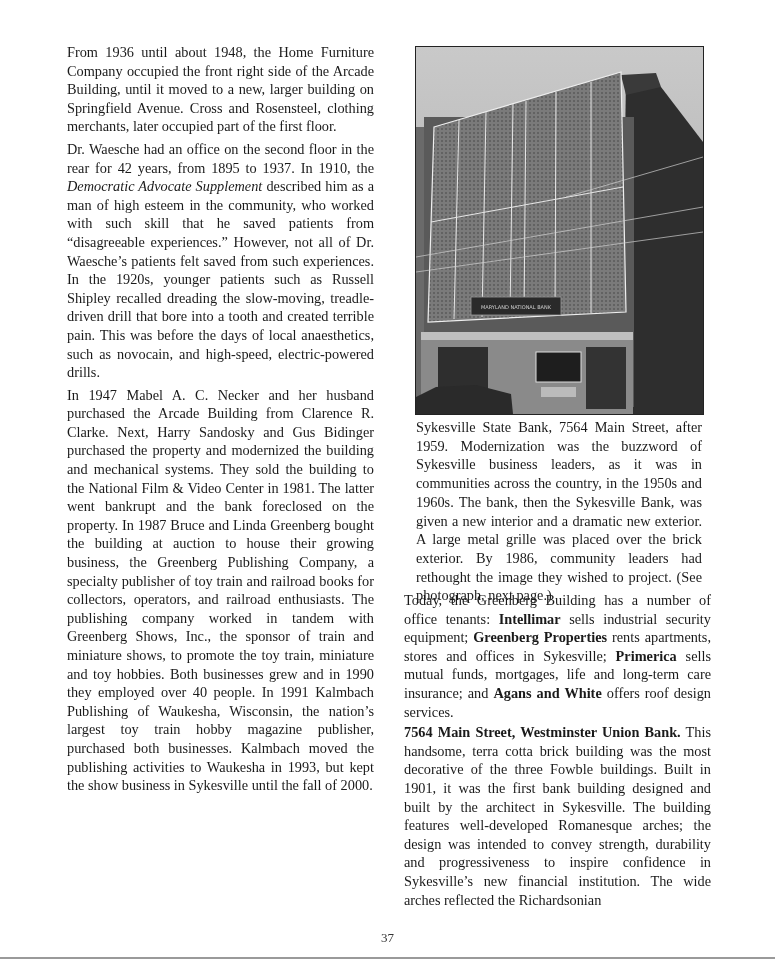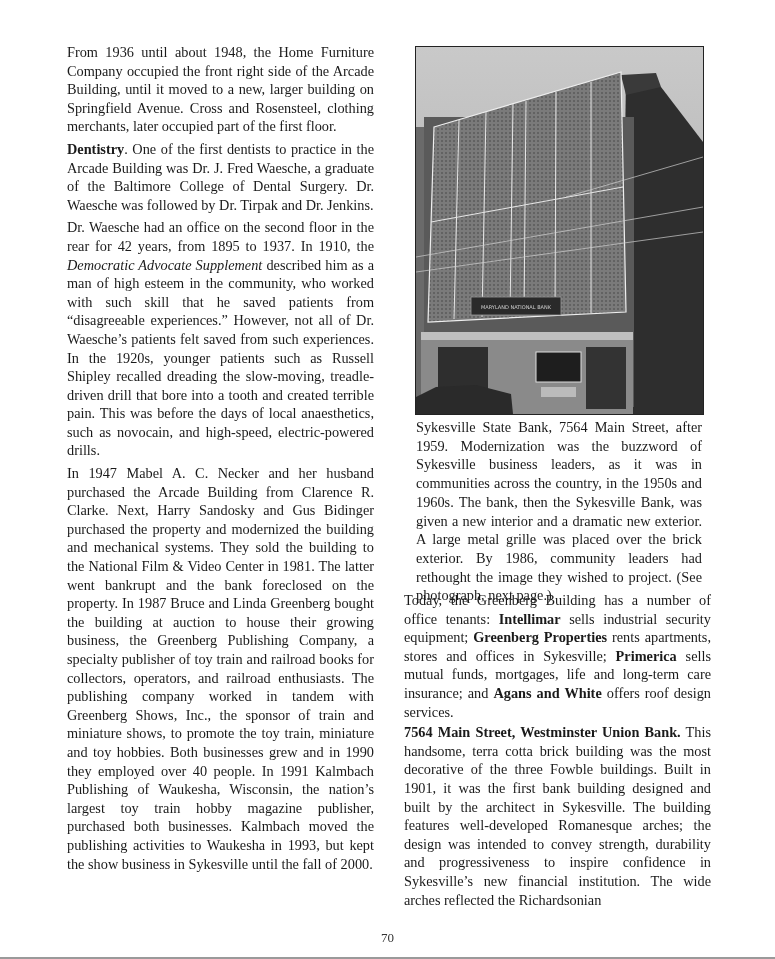--- a/index.html
+++ b/index.html
@@ -34,21 +34,20 @@
   .page-number {
     position: absolute; left: 0; width: 775px; top: 930px; text-align: center;
     font-size: 13px; color: #333;
   }
 </style>
 </head>
 <body>
 
 <div class="col-left">
   <p>From 1936 until about 1948, the Home Furniture Company occupied the front right side of the Arcade Building, until it moved to a new, larger building on Springfield Avenue. Cross and Rosensteel, clothing merchants, later occupied part of the first floor.</p>
-  <p><b>Dentistry</b><span>. One of the first dentists to practice in the Arcade Building was Dr. J. Fred Waesche, a graduate of the Baltimore College of Dental Surgery. Dr. Waesche was followed by Dr. Tirpak and Dr. Jenkins.</span></p>
   <p><span> Dr. Waesche had an office on the second floor in the rear for 42 years, from 1895 to 1937. In 1910, the </span><i>Democratic Advocate Supplement</i><span> described him as a man of high esteem in the community, who worked with such skill that he saved patients from “disagreeable experiences.” However, not all of Dr. Waesche’s patients felt saved from such experiences. In the 1920s, younger patients such as Russell Shipley recalled dreading the slow-moving, treadle-driven drill that bore into a tooth and created terrible pain. This was before the days of local anaesthetics, such as novocain, and high-speed, electric-powered drills.</span></p>
   <p>In 1947 Mabel A. C. Necker and her husband purchased the Arcade Building from Clarence R. Clarke. Next, Harry Sandosky and Gus Bidinger purchased the property and modernized the building and mechanical systems. They sold the building to the National Film &amp; Video Center in 1981. The latter went bankrupt and the bank foreclosed on the property. In 1987 Bruce and Linda Greenberg bought the building at auction to house their growing business, the Greenberg Publishing Company, a specialty publisher of toy train and railroad books for collectors, operators, and railroad enthusiasts. The publishing company worked in tandem with Greenberg Shows, Inc., the sponsor of train and miniature shows, to promote the toy train, miniature and toy hobbies. Both businesses grew and in 1990 they employed over 40 people. In 1991 Kalmbach Publishing of Waukesha, Wisconsin, the nation’s largest toy train hobby magazine publisher, purchased both businesses. Kalmbach moved the publishing activities to Waukesha in 1993, but kept the show business in Sykesville until the fall of 2000.</p>
 </div>
 
 <div class="photo-frame">
   <svg width="287" height="367" viewBox="0 0 287 367">
     <defs>
       <pattern id="mesh" width="4" height="4" patternUnits="userSpaceOnUse">
         <rect width="4" height="4" fill="#7a7a7a"></rect>
         <circle cx="2" cy="2" r="1" fill="#5a5a5a"></circle>
@@ -98,14 +97,14 @@
   </svg>
 </div>
 
 <div class="caption">Sykesville State Bank, 7564 Main Street, after 1959. Modernization was the buzzword of Sykesville business leaders, as it was in communities across the country, in the 1950s and 1960s. The bank, then the Sykesville Bank, was given a new interior and a dramatic new exterior. A large metal grille was placed over the brick exterior. By 1986, community leaders had rethought the image they wished to project. (See photograph, next page.)</div>
 
 <div class="col-right">
   <p><span>Today, the Greenberg Building has a number of office tenants: </span><b>Intellimar</b><span> sells industrial security equipment; </span><b>Greenberg Properties</b><span> rents apartments, stores and offices in Sykesville; </span><b>Primerica</b><span> sells mutual funds, mortgages, life and long-term care insurance; and </span><b>Agans and White</b><span> offers roof design services.</span></p>
   <p><b>7564 Main Street, Westminster Union Bank.</b><span> This handsome, terra cotta brick building was the most decorative of the three Fowble buildings. Built in 1901, it was the first bank building designed and built by the architect in Sykesville. The building features well-developed Romanesque arches; the design was intended to convey strength, durability and progressiveness to inspire confidence in Sykesville’s new financial institution. The wide arches reflected the Richardsonian</span></p>
 </div>
 
-<div class="page-number">70</div>
+<div class="page-number">37</div>
 <div class="page-border-bottom"></div>
 
 </body></html>

